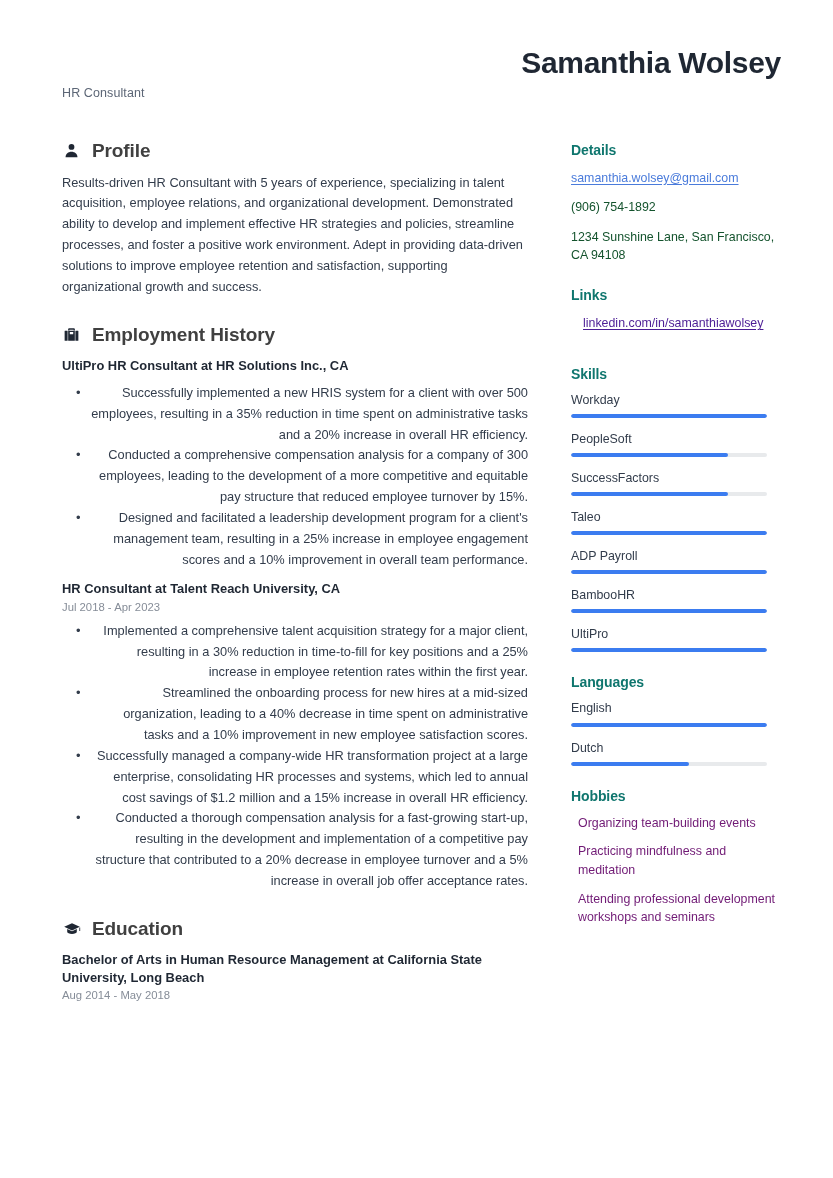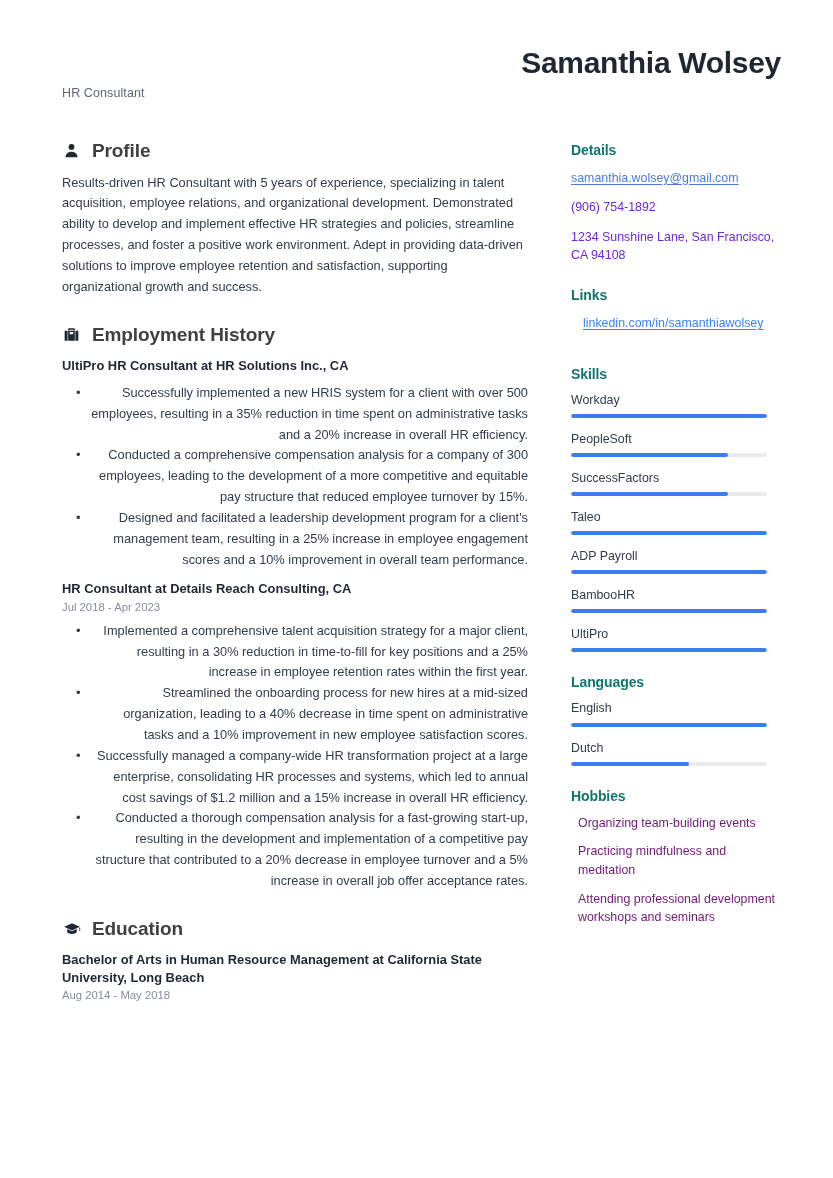--- a/index.html
+++ b/index.html
@@ -146,21 +146,21 @@
     font-size: 14px;
     font-weight: bold;
     color: #0f766e;
     margin-bottom: 10px;
     letter-spacing: -0.1px;
   }
 
   .side-line {
     font-size: 12.4px;
     line-height: 1.5;
-    color: #6d28d9;
+    color: #14532d;
     margin-bottom: 11px;
   }
 
   .side-link {
     font-size: 12.4px;
     line-height: 1.5;
     color: #4a7bdb;
     text-decoration: underline;
     text-underline-offset: 2px;
     display: inline-block;
@@ -253,21 +253,21 @@
           <div class="entry">
             <div class="entry-title">UltiPro HR Consultant at HR Solutions Inc., CA</div>
             <ul class="entry-bullets">
               <li>Successfully implemented a new HRIS system for a client with over 500 employees, resulting in a 35% reduction in time spent on administrative tasks and a 20% increase in overall HR efficiency.</li>
               <li>Conducted a comprehensive compensation analysis for a company of 300 employees, leading to the development of a more competitive and equitable pay structure that reduced employee turnover by 15%.</li>
               <li>Designed and facilitated a leadership development program for a client's management team, resulting in a 25% increase in employee engagement scores and a 10% improvement in overall team performance.</li>
             </ul>
           </div>
 
           <div class="entry">
-            <div class="entry-title">HR Consultant at Details Reach Consulting, CA</div>
+            <div class="entry-title">HR Consultant at Talent Reach University, CA</div>
             <div class="entry-date">Jul 2018 - Apr 2023</div>
             <ul class="entry-bullets">
               <li>Implemented a comprehensive talent acquisition strategy for a major client, resulting in a 30% reduction in time-to-fill for key positions and a 25% increase in employee retention rates within the first year.</li>
               <li>Streamlined the onboarding process for new hires at a mid-sized organization, leading to a 40% decrease in time spent on administrative tasks and a 10% improvement in new employee satisfaction scores.</li>
               <li>Successfully managed a company-wide HR transformation project at a large enterprise, consolidating HR processes and systems, which led to annual cost savings of $1.2 million and a 15% increase in overall HR efficiency.</li>
               <li>Conducted a thorough compensation analysis for a fast-growing start-up, resulting in the development and implementation of a competitive pay structure that contributed to a 20% decrease in employee turnover and a 5% increase in overall job offer acceptance rates.</li>
             </ul>
           </div>
 
         </div>
@@ -298,21 +298,21 @@
 
       <div class="side-block">
         <div class="side-title">Details</div>
         <a class="side-link" style="color: rgb(74, 123, 219);">samanthia.wolsey@gmail.com</a>
         <div class="side-line">(906) 754-1892</div>
         <div class="side-line">1234 Sunshine Lane, San Francisco, CA 94108</div>
       </div>
 
       <div class="side-block">
         <div class="side-title">Links</div>
-        <a class="side-link" style="color: #3b82f6; padding-left: 12px;">linkedin.com/in/samanthiawolsey</a>
+        <a class="side-link" style="color: #4c1d95; padding-left: 12px;">linkedin.com/in/samanthiawolsey</a>
       </div>
 
       <div class="side-block">
         <div class="side-title">Skills</div>
 
         <div class="bar-item">
           <div class="bar-label">Workday</div>
           <div class="bar-track" style="background: rgb(232, 234, 236);">
             <div class="bar-fill" style="width: 100%; background: rgb(59, 124, 240);"></div>
           </div>

